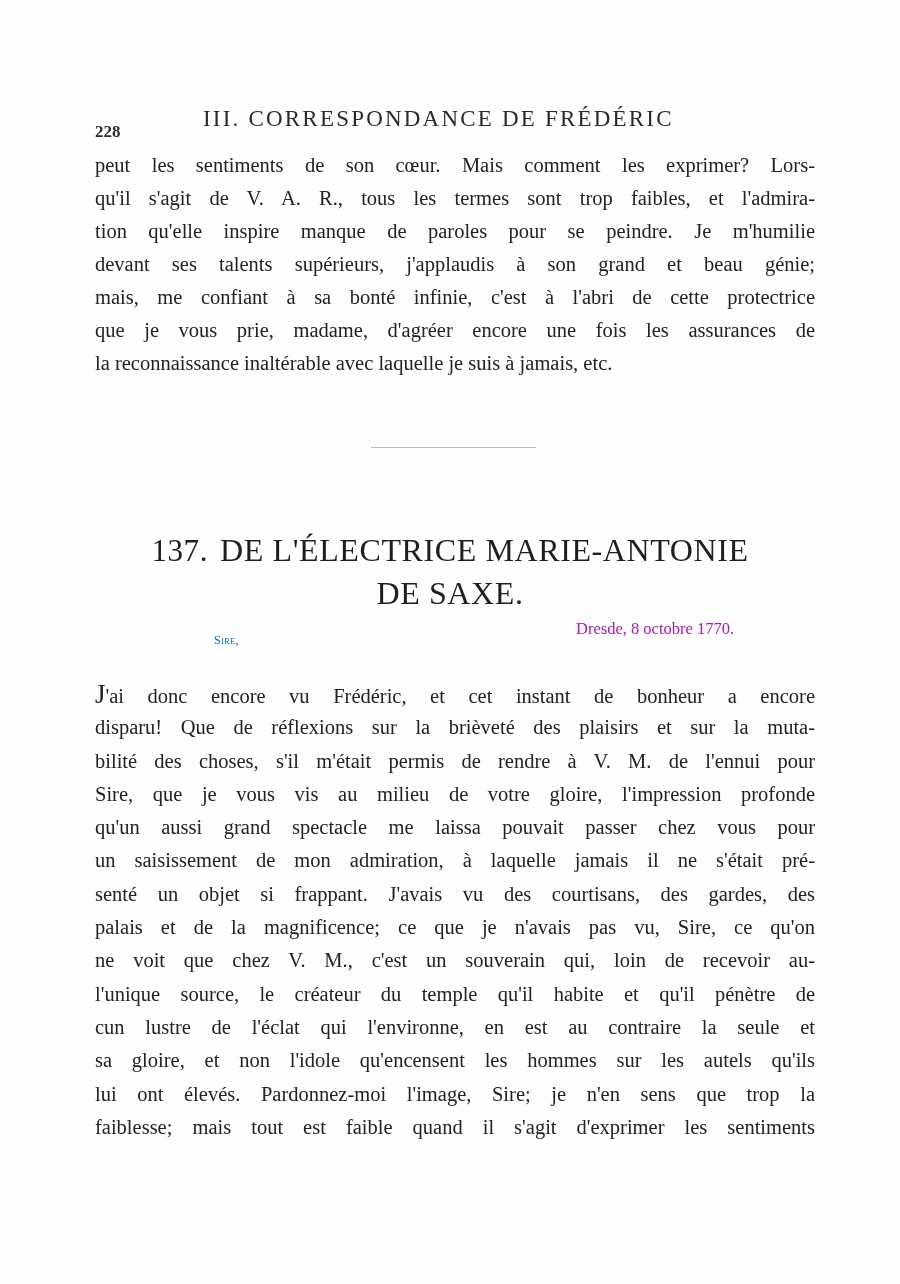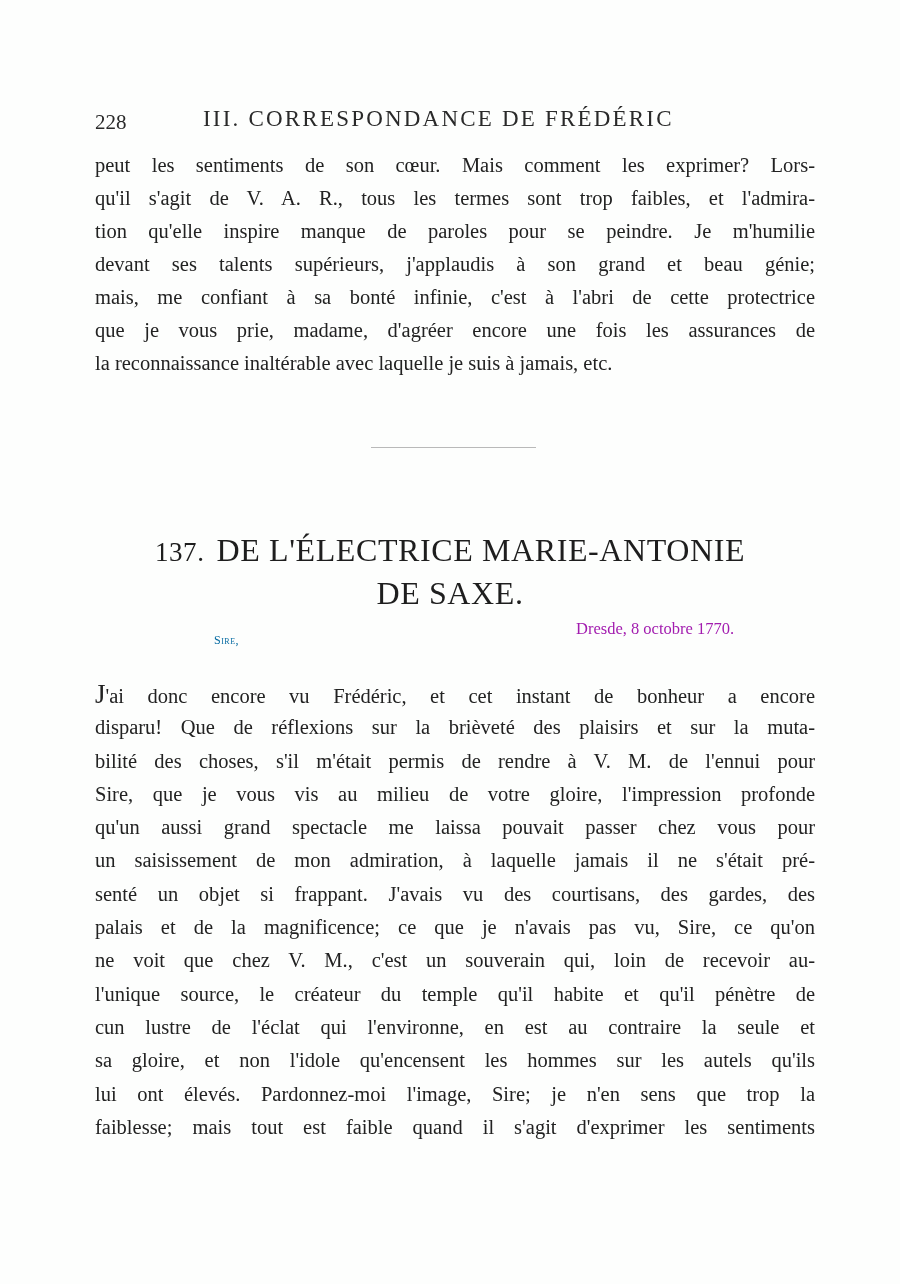--- a/index.html
+++ b/index.html
@@ -26,23 +26,24 @@
       left: 95px;
       width: 740px;
       height: 32px;
       font-size: 23px;
       letter-spacing: 1.5px;
       color: #2a2a2a;
     }
     .running-head .page-number {
       position: absolute;
       left: 0;
-      top: 4px;
-      font-size: 21px;
+      top: 16px;
+      font-size: 17px;
       letter-spacing: 0;
+      font-weight: bold;
     }
     .running-head .head-title {
       position: absolute;
       left: 108px;
       top: 0;
       white-space: nowrap;
       letter-spacing: 2.2px;
     }
     .block {
       position: absolute;
@@ -74,21 +75,21 @@
       position: absolute;
       left: 0;
       width: 900px;
       text-align: center;
       font-size: 32px;
       letter-spacing: 0.6px;
       color: #1e1e1e;
     }
     .heading.h1 { top: 532px; left: 0px; }
     .heading.h1 .num {
-      font-size: 27px;
+      font-size: 31px;
       margin-right: 12px;
     }
     .heading.h2 { top: 575px; left: 0px; }
     .dateline {
       position: absolute;
       left: 576px;
       top: 619px;
       font-size: 16.5px;
       color: #a21caf;
       white-space: nowrap;

